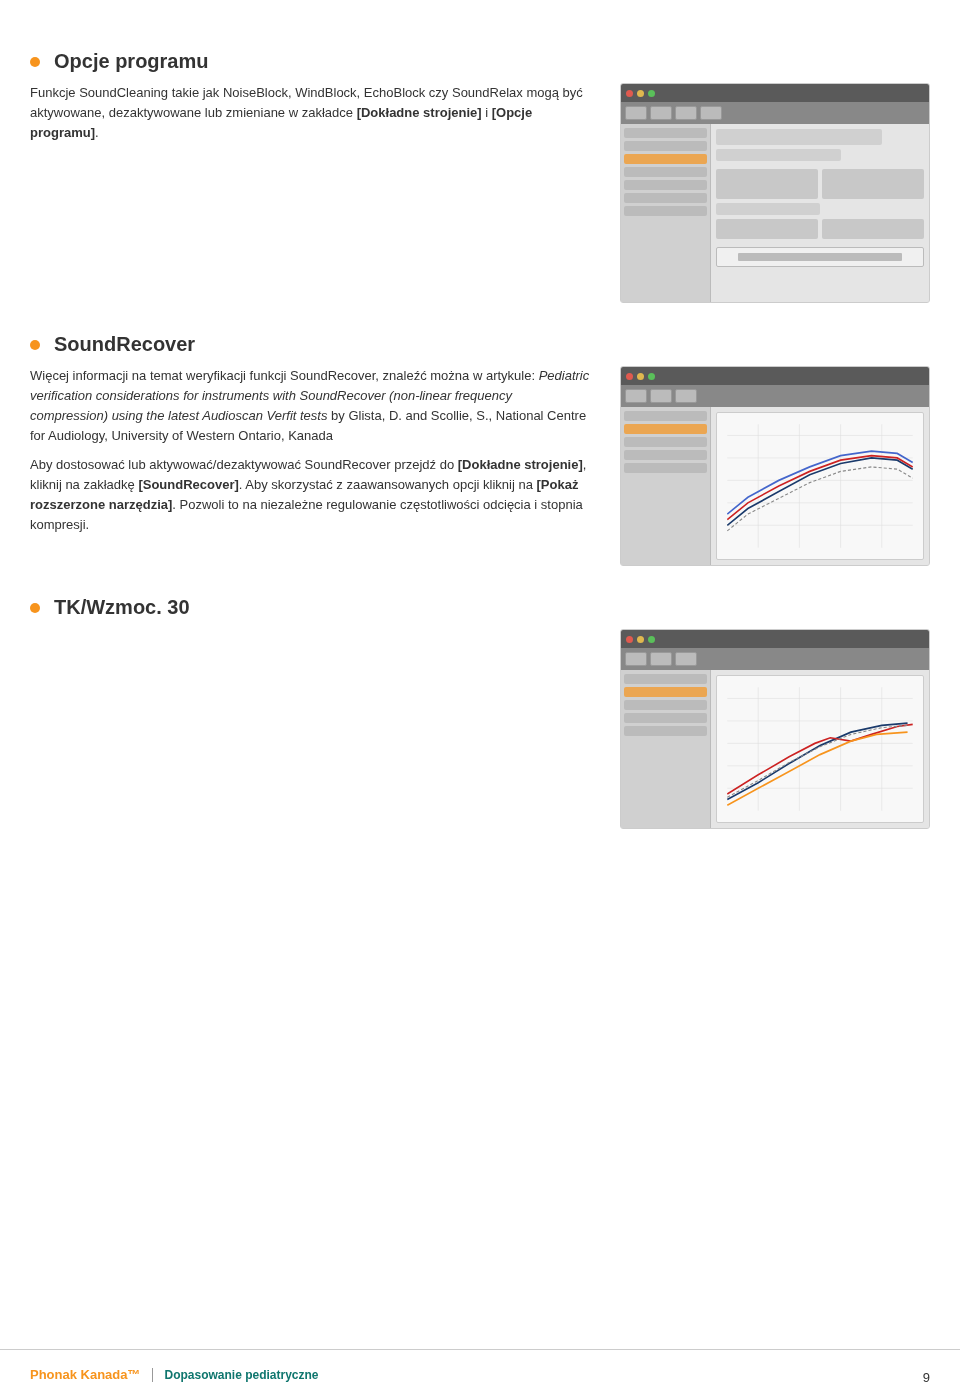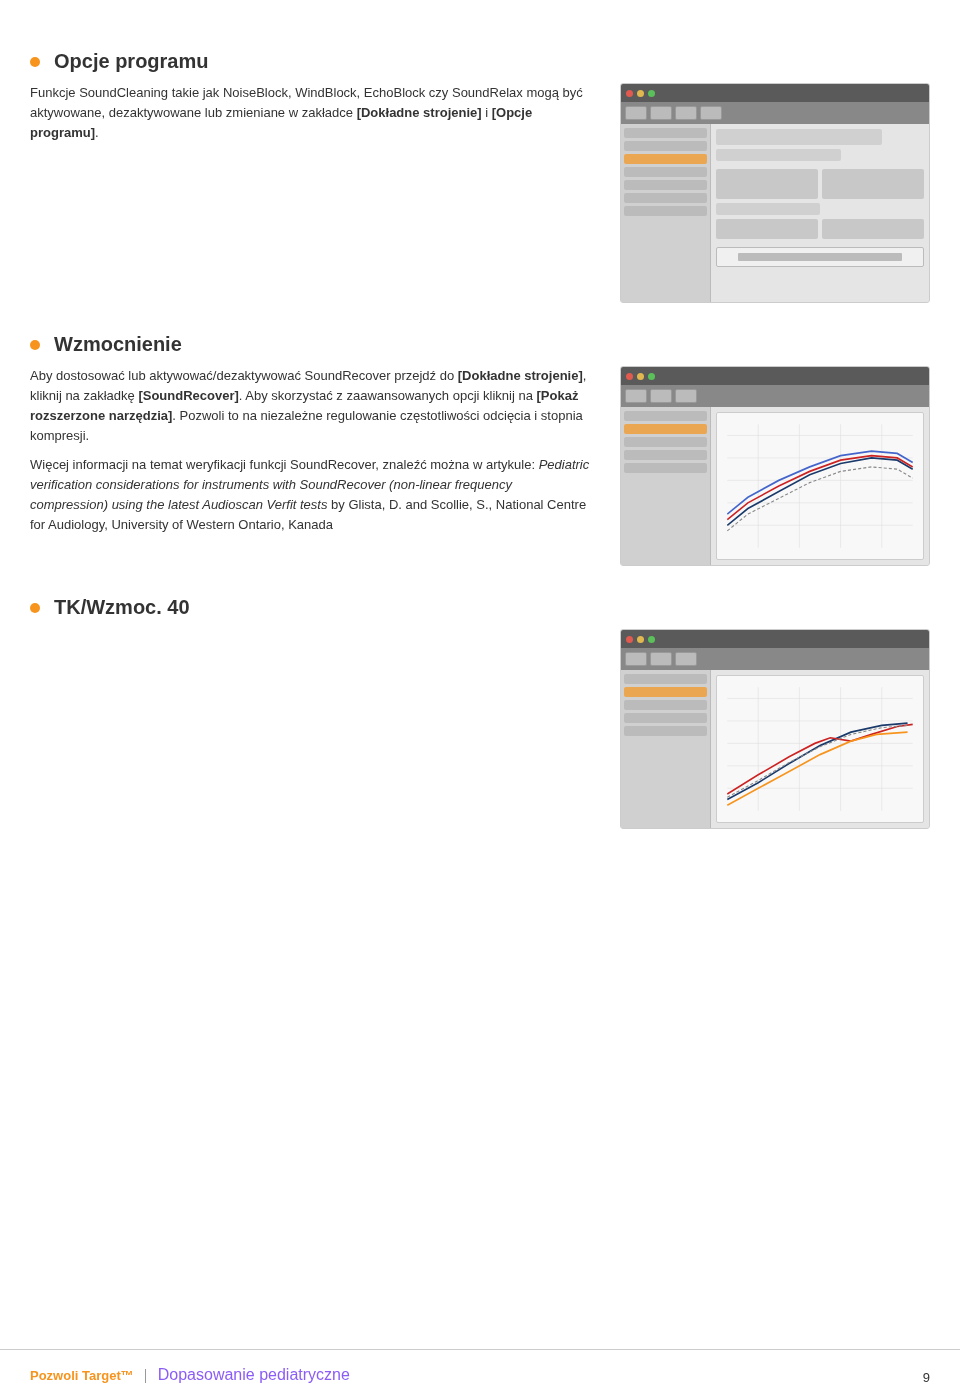--- a/index.html
+++ b/index.html
@@ -163,22 +163,23 @@
       justify-content: space-between;
       padding: 0 30px;
       border-top: 1px solid #ccc;
       background: #fff;
     }
     .footer-left {
       font-size: 12px;
       color: #555;
     }
     .footer-right {
-      font-size: 16px;
-      color: #8b5cf6;
+      font-size: 12px;
+      color: #0f766e;
+      font-weight: bold;
     }
     .footer-logo {
       font-weight: bold;
       font-size: 13px;
       color: #333;
     }
     .footer-logo span { color: #f7941d; }
     .footer-divider {
       display: inline-block;
       width: 1px;
@@ -250,27 +251,27 @@
               </div>
             </div>
           </div>
         </div>
       </div>
     </div>
   </div>
 
   <div class="section-header">
     <div class="section-bullet"></div>
-    <span class="section-title">Wzmocnienie</span>
+    <span class="section-title">SoundRecover</span>
   </div>
 
   <div class="two-col">
     <div class="text-col">
+      <p>Więcej informacji na temat weryfikacji funkcji SoundRecover, znaleźć można w artykule: <span class="italic">Pediatric verification considerations for instruments with SoundRecover (non-linear frequency compression) using the latest Audioscan Verfit tests</span> by Glista, D. and Scollie, S., National Centre for Audiology, University of Western Ontario, Kanada</p>
       <p>Aby dostosować lub aktywować/dezaktywować SoundRecover przejdź do <strong>[Dokładne strojenie]</strong>, kliknij na zakładkę <strong>[SoundRecover]</strong>. Aby skorzystać z zaawansowanych opcji kliknij na <strong>[Pokaż rozszerzone narzędzia]</strong>. Pozwoli to na niezależne regulowanie częstotliwości odcięcia i stopnia kompresji.</p>
-      <p>Więcej informacji na temat weryfikacji funkcji SoundRecover, znaleźć można w artykule: <span class="italic">Pediatric verification considerations for instruments with SoundRecover (non-linear frequency compression) using the latest Audioscan Verfit tests</span> by Glista, D. and Scollie, S., National Centre for Audiology, University of Western Ontario, Kanada</p>
     </div>
     <div class="img-col">
       <div class="screenshot-box medium">
         <div class="app-sim">
           <div class="app-titlebar">
             <div class="app-dot red"></div>
             <div class="app-dot yellow"></div>
             <div class="app-dot green"></div>
           </div>
           <div class="app-toolbar">
@@ -312,21 +313,21 @@
               </div>
             </div>
           </div>
         </div>
       </div>
     </div>
   </div>
 
   <div class="section-header">
     <div class="section-bullet"></div>
-    <span class="section-title">TK/Wzmoc. 40</span>
+    <span class="section-title">TK/Wzmoc. 30</span>
   </div>
 
   <div class="two-col">
     <div class="text-col">
     </div>
     <div class="img-col">
       <div class="screenshot-box medium">
         <div class="app-sim">
           <div class="app-titlebar">
             <div class="app-dot red"></div>
@@ -374,19 +375,19 @@
         </div>
       </div>
     </div>
   </div>
 
 </div>
 
 <div class="page-footer">
   <div class="footer-left">
     <span class="footer-logo">
-      <span>Pozwoli Target™</span>
+      <span>Phonak Kanada™</span>
     </span>
     <span class="footer-divider"></span>
     <span class="footer-right">Dopasowanie pediatryczne</span>
   </div>
   <div class="footer-page">9</div>
 </div>
 
 </body></html>

